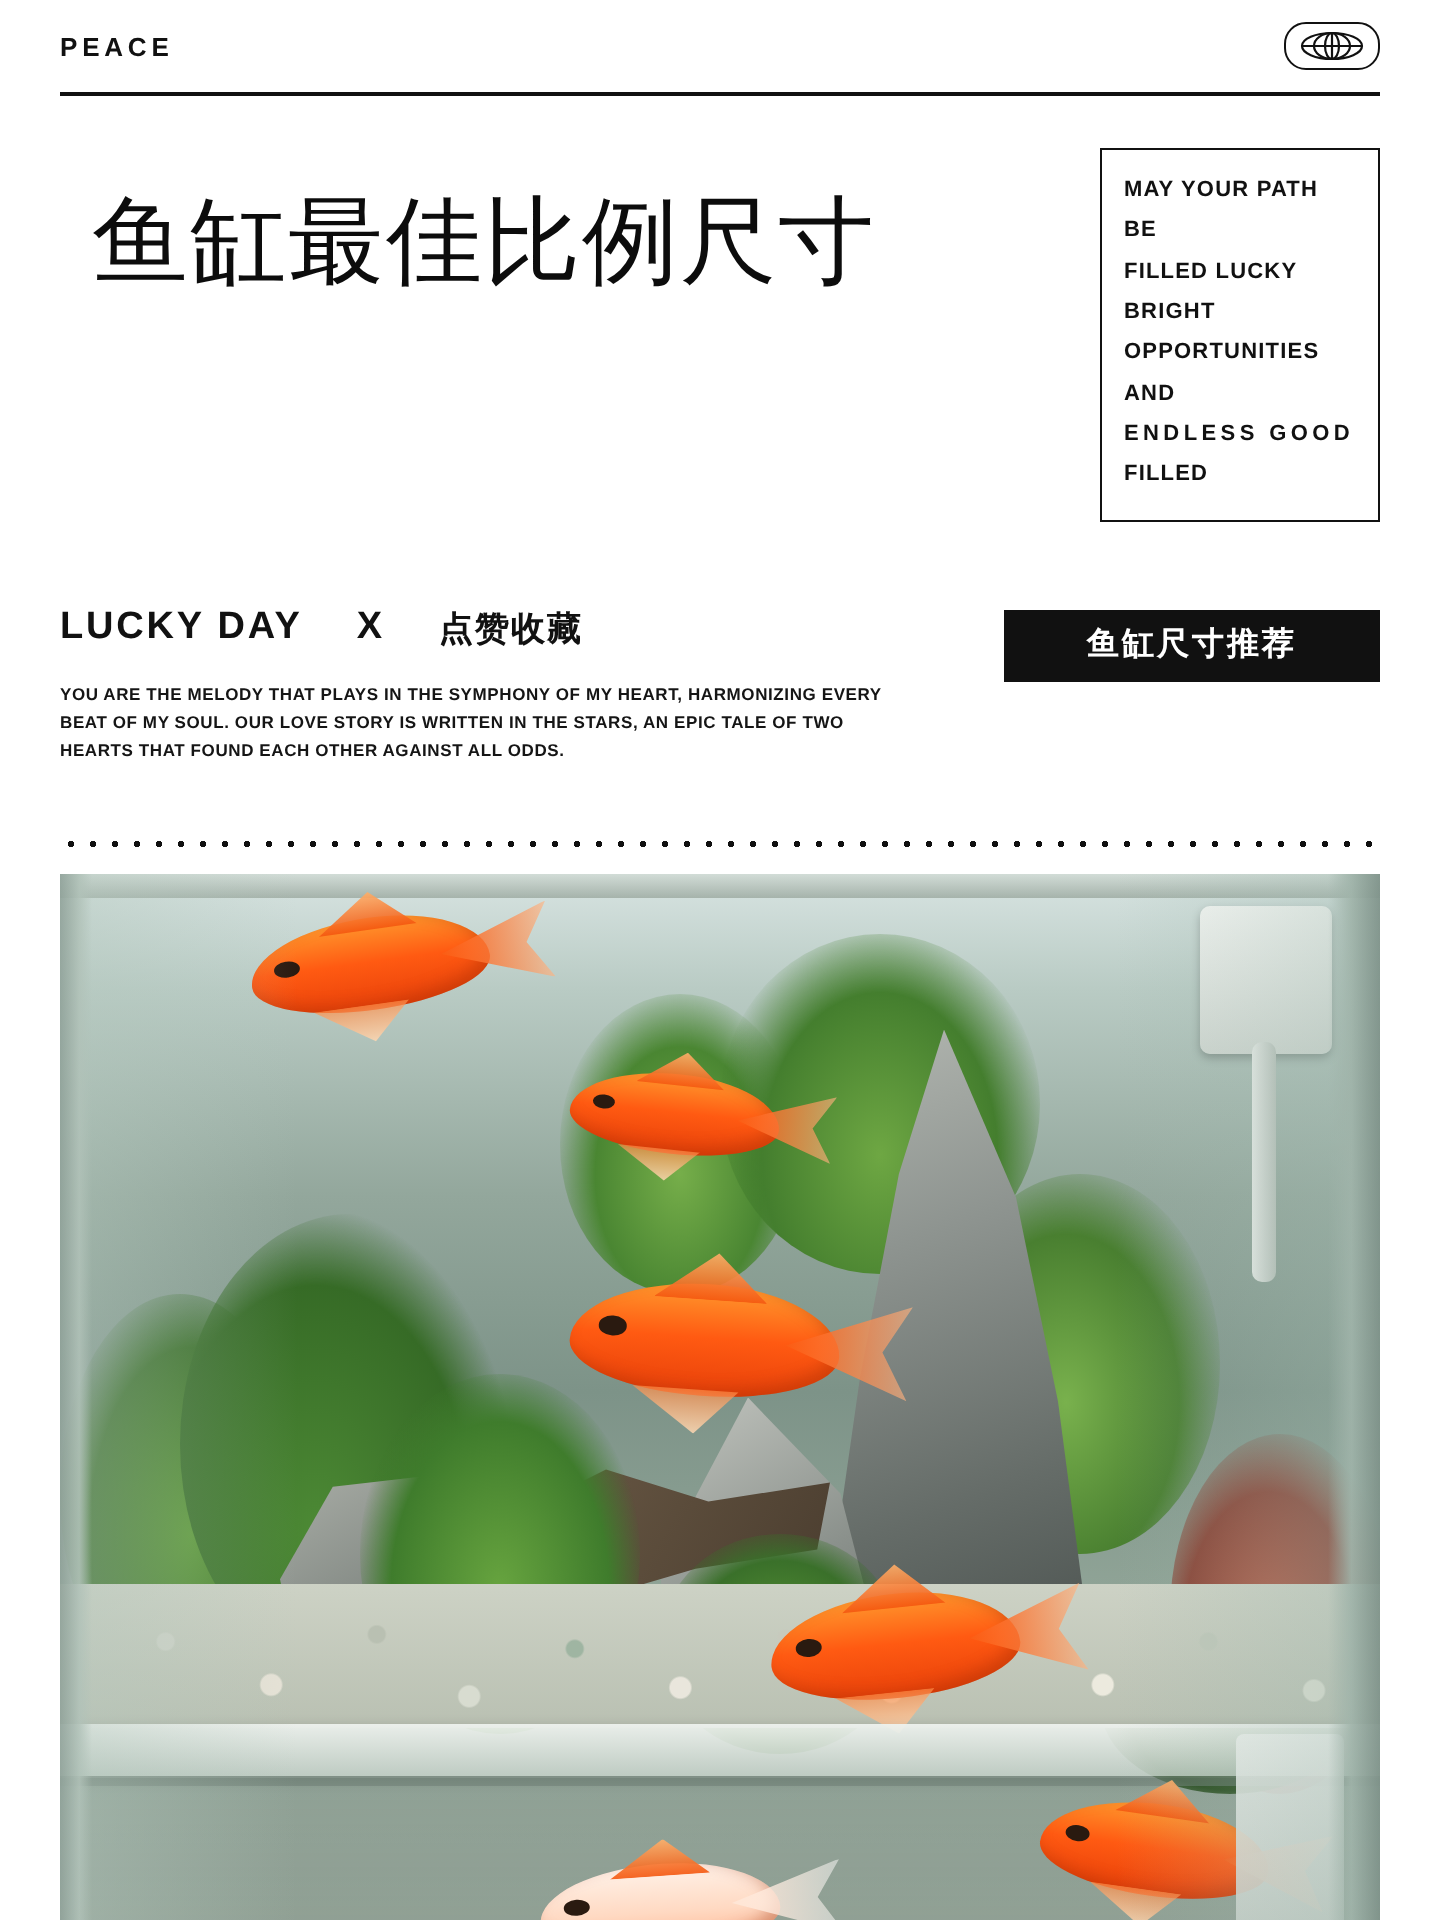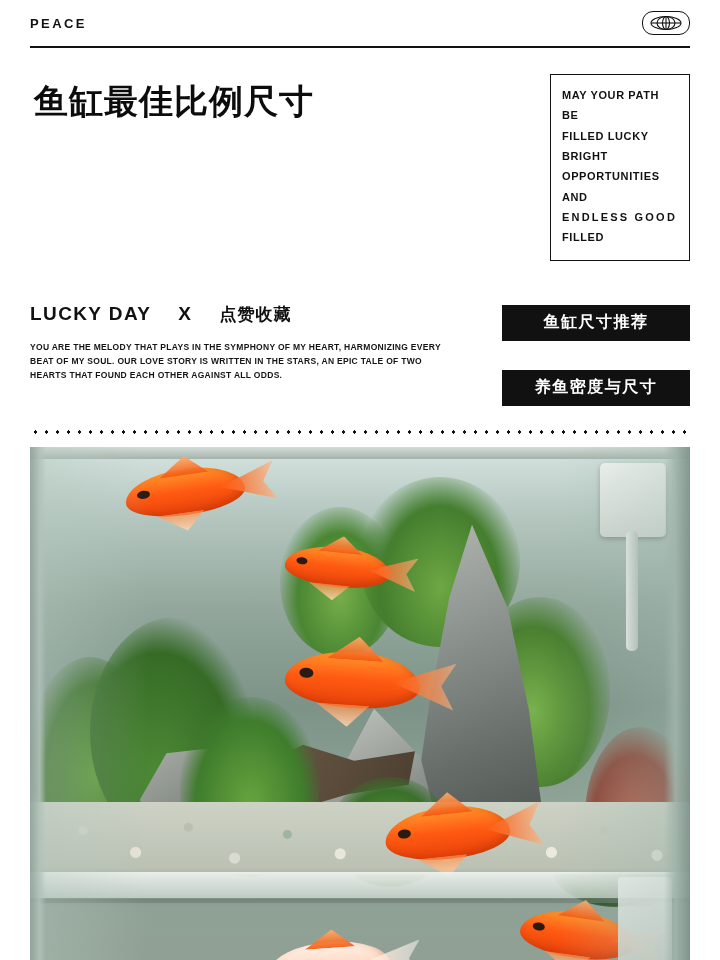--- a/index.html
+++ b/index.html
@@ -53,26 +53,26 @@
 
   
   .headline-row {
     display: flex;
     align-items: flex-start;
     justify-content: space-between;
     margin-top: 26px;
   }
   .headline {
     font-family: "DejaVu Sans", sans-serif;
-    font-weight: bold;
-    font-size: 34px;
+    font-weight: normal;
+    font-size: 48px;
     line-height: 1.05;
     letter-spacing: 1px;
     color: #0c0c0c;
-    margin: 4px;
+    margin: 16px;
     padding-top: 6px;
   }
   .quote-box {
     width: 140px;
     border: 1.5px solid #111;
     padding: 10px 11px 12px 11px;
     box-sizing: border-box;
     font-size: 11px;
     line-height: 1.85;
     font-weight: bold;
@@ -366,21 +366,20 @@
       <div class="lucky-line">
         <span>LUCKY DAY</span>
         <span>X</span>
         <span class="lucky-cn">点赞收藏</span>
       </div>
       <p class="body-copy">YOU ARE THE MELODY THAT PLAYS IN THE SYMPHONY OF MY HEART, HARMONIZING EVERY BEAT OF MY SOUL. OUR LOVE STORY IS WRITTEN IN THE STARS, AN EPIC TALE OF TWO HEARTS THAT FOUND EACH OTHER AGAINST ALL ODDS.</p>
     </div>
 
     <div class="mid-right">
       <div class="tag-btn">鱼缸尺寸推荐</div>
-      <div class="tag-btn">养鱼密度与尺寸</div>
     </div>
   </div>
 
   <div class="dots"></div>
 
   <div class="photo-wrap">
     <div class="photo">
       <div class="water"></div>
       <div class="tank-top"></div>
 

